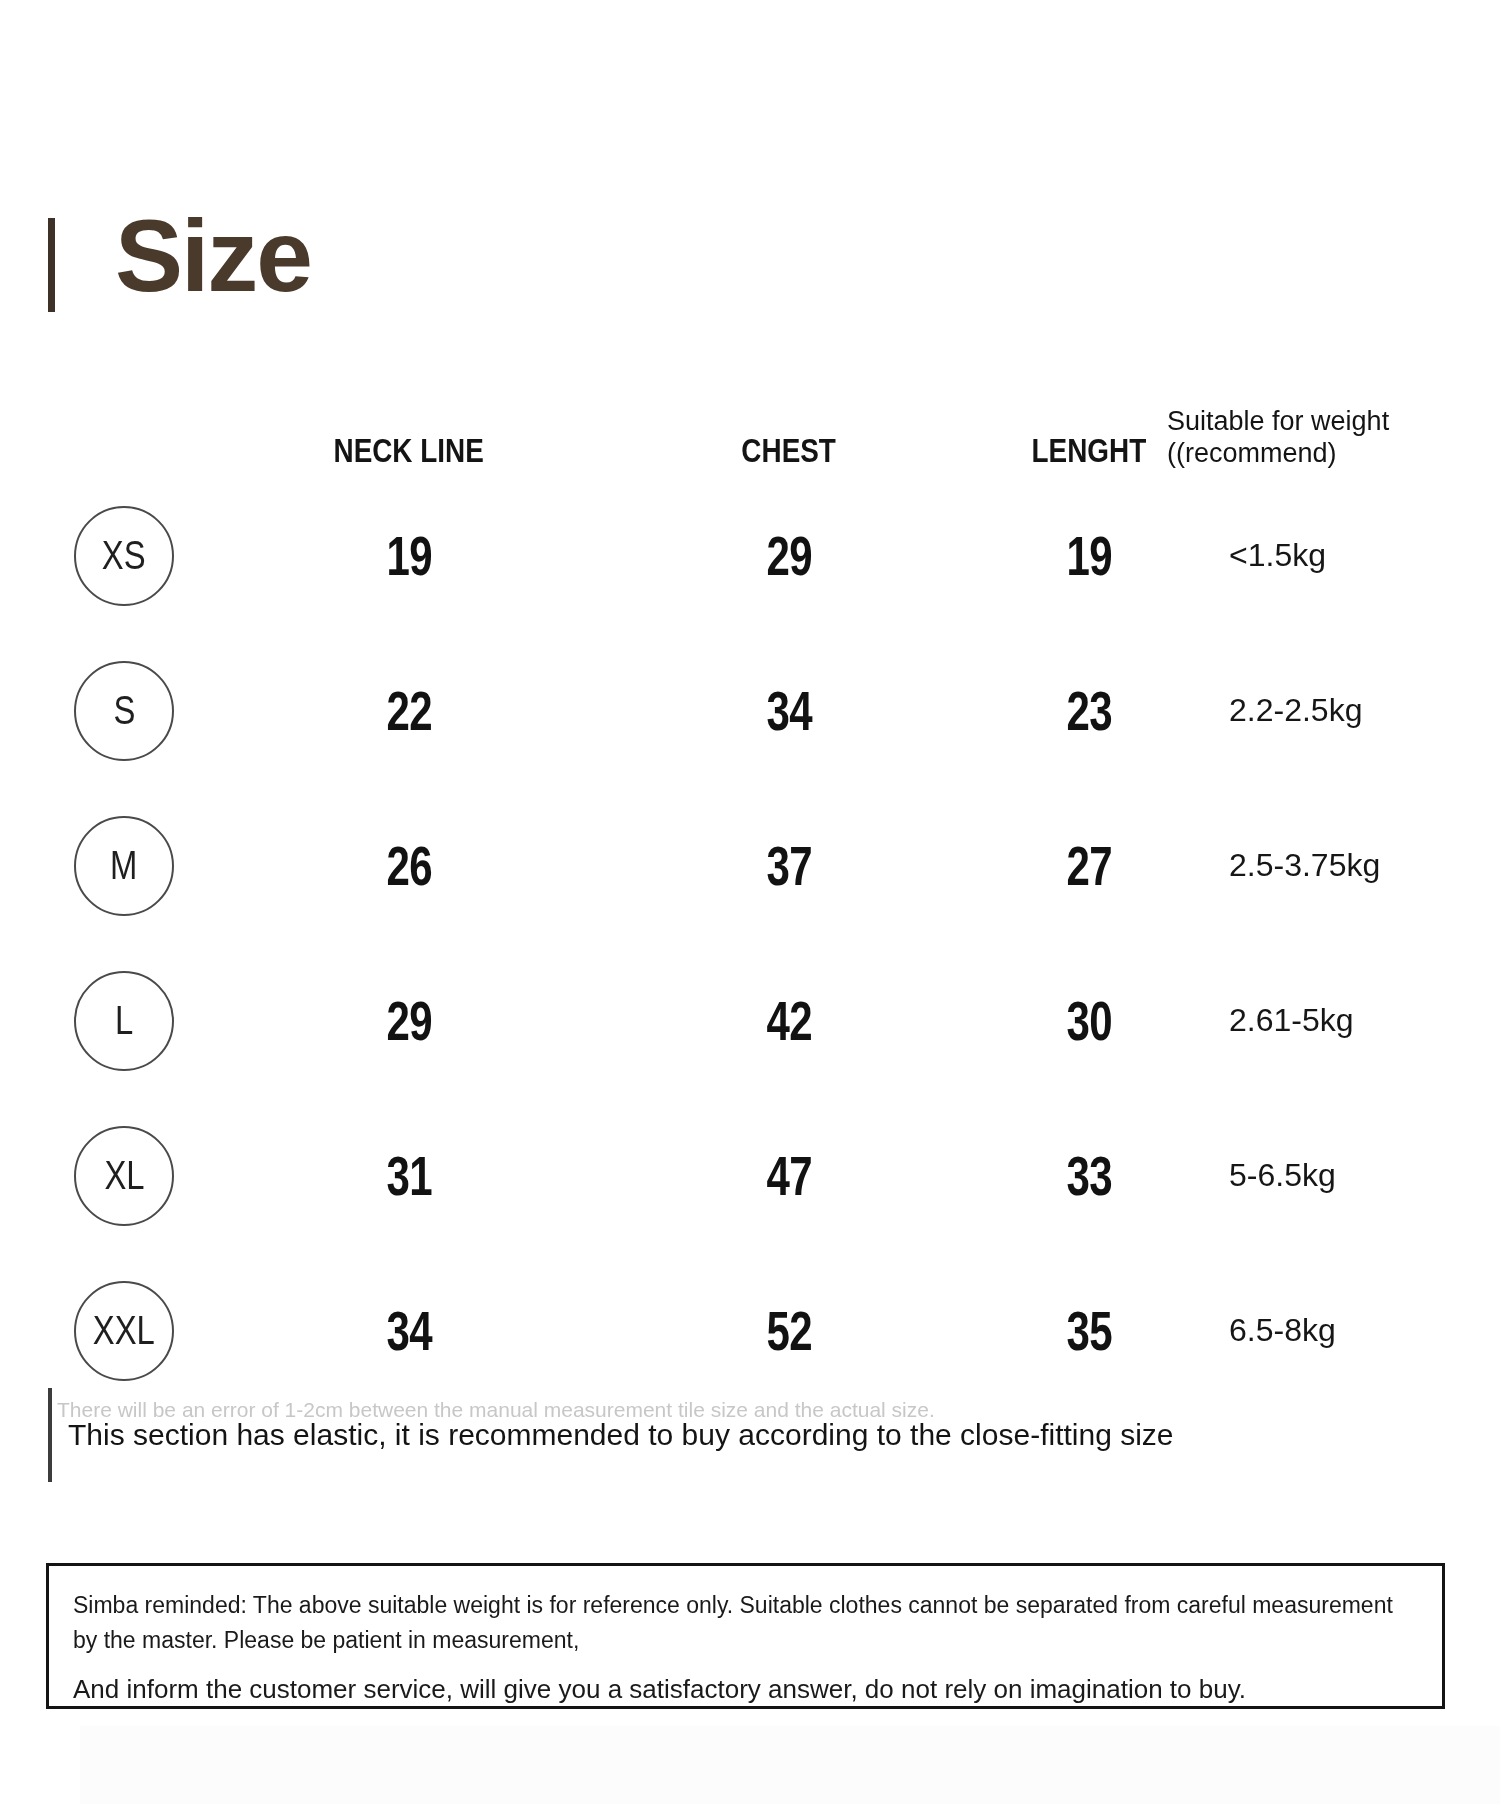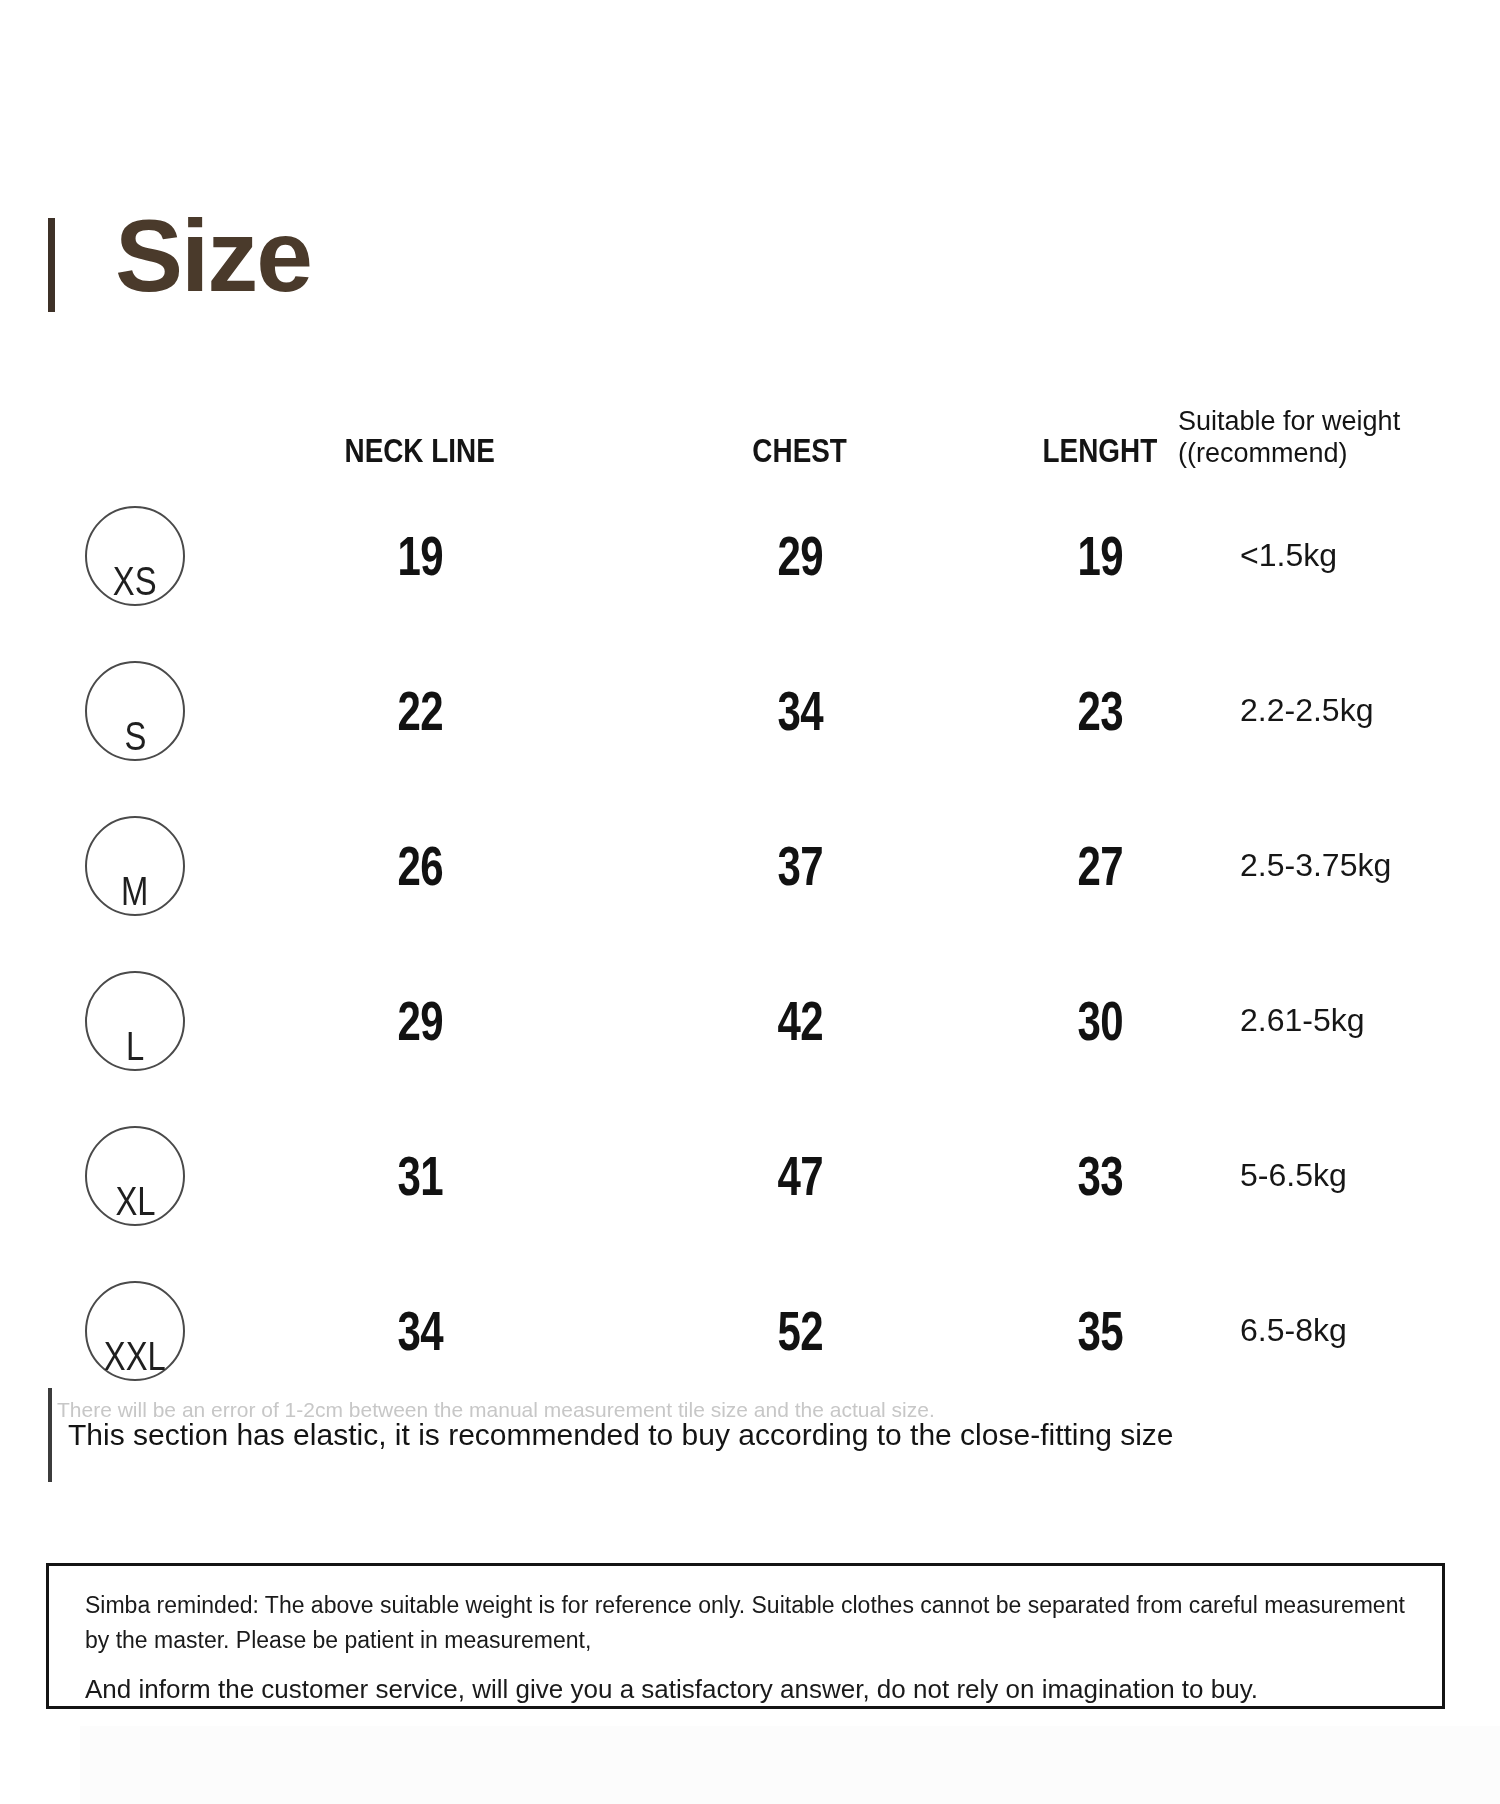--- a/index.html
+++ b/index.html
@@ -9,43 +9,43 @@
   }
   .canvas{position:absolute;inset:0;width:1500px;height:1804px;background:#ffffff;}
 
   
   .title-block{position:absolute;left:48px;top:208px;display:flex;align-items:flex-start;}
   .title-bar{width:7px;height:94px;background:#3e3128;margin-top:10px;}
   .title-text{margin-left:60px;font-size:102px;font-weight:700;color:#4a3a2b;
               line-height:0.95;letter-spacing:-2px;}
 
   
-  .size-table{position:absolute;left:55px;top:368px;width:1420px;}
+  .size-table{position:absolute;left:44px;top:368px;width:1420px;}
   .t-row{display:grid;grid-template-columns:160px 410px 350px 250px 210px;
          align-items:center;height:155px;}
   .t-row.header{height:102px;align-items:end;padding-bottom:8px;}
   .cell{display:flex;justify-content:center;align-items:center;}
   .cell.weight{justify-content:flex-start;padding-left:15px;}
   .hlabel{display:inline-block;transform:scaleX(0.82);font-size:34px;font-weight:700;color:#141414;white-space:nowrap;}
   .weight-header{margin-left:-62px;font-size:27px;line-height:1.18;color:#141414;font-weight:400;}
   .num{display:inline-block;transform:scaleX(0.75);font-size:56px;font-weight:600;letter-spacing:-1px;color:#121212;}
   .size-circle{width:96px;height:96px;border:2px solid #4a4a4a;border-radius:50%;
-               display:flex;align-items:flex-end;justify-content:center;background:transparent;}
+               display:flex;align-items:center;justify-content:center;background:transparent;}
   .size-label{display:inline-block;transform:scaleX(0.82);font-size:40px;font-weight:500;color:#1f1f1f;white-space:nowrap;}
   .weight-val{font-size:32px;color:#161616;font-weight:400;white-space:nowrap;text-align:right;}
 
   
   .fine-print{position:absolute;left:57px;top:1398px;font-size:21px;color:#c7c7c7;}
   .elastic{position:absolute;left:48px;top:1388px;height:94px;display:flex;align-items:center;}
   .elastic-bar{width:4px;height:94px;background:#3c3c3c;flex:0 0 auto;}
   .elastic-text{margin-left:16px;font-size:30px;color:#141414;}
 
   
   .reminder-box{position:absolute;left:46px;top:1563px;width:1399px;height:146px;
-                border:3px solid #141414;box-sizing:border-box;padding:22px 24px 0 36px;background:#ffffff;}
+                border:3px solid #141414;box-sizing:border-box;padding:22px 24px 0 24px;background:#ffffff;}
   .reminder-line1{font-size:23px;line-height:1.5;color:#1a1a1a;margin:0;}
   .reminder-line2{font-size:26px;line-height:1.3;color:#1a1a1a;margin:16px 0 0 0;}
 
   .bottom-strip{position:absolute;left:80px;top:1726px;width:1420px;height:78px;background:#fcfcfc;}
 </style>
 </head>
 <body>
 
 <div class="canvas">
 

